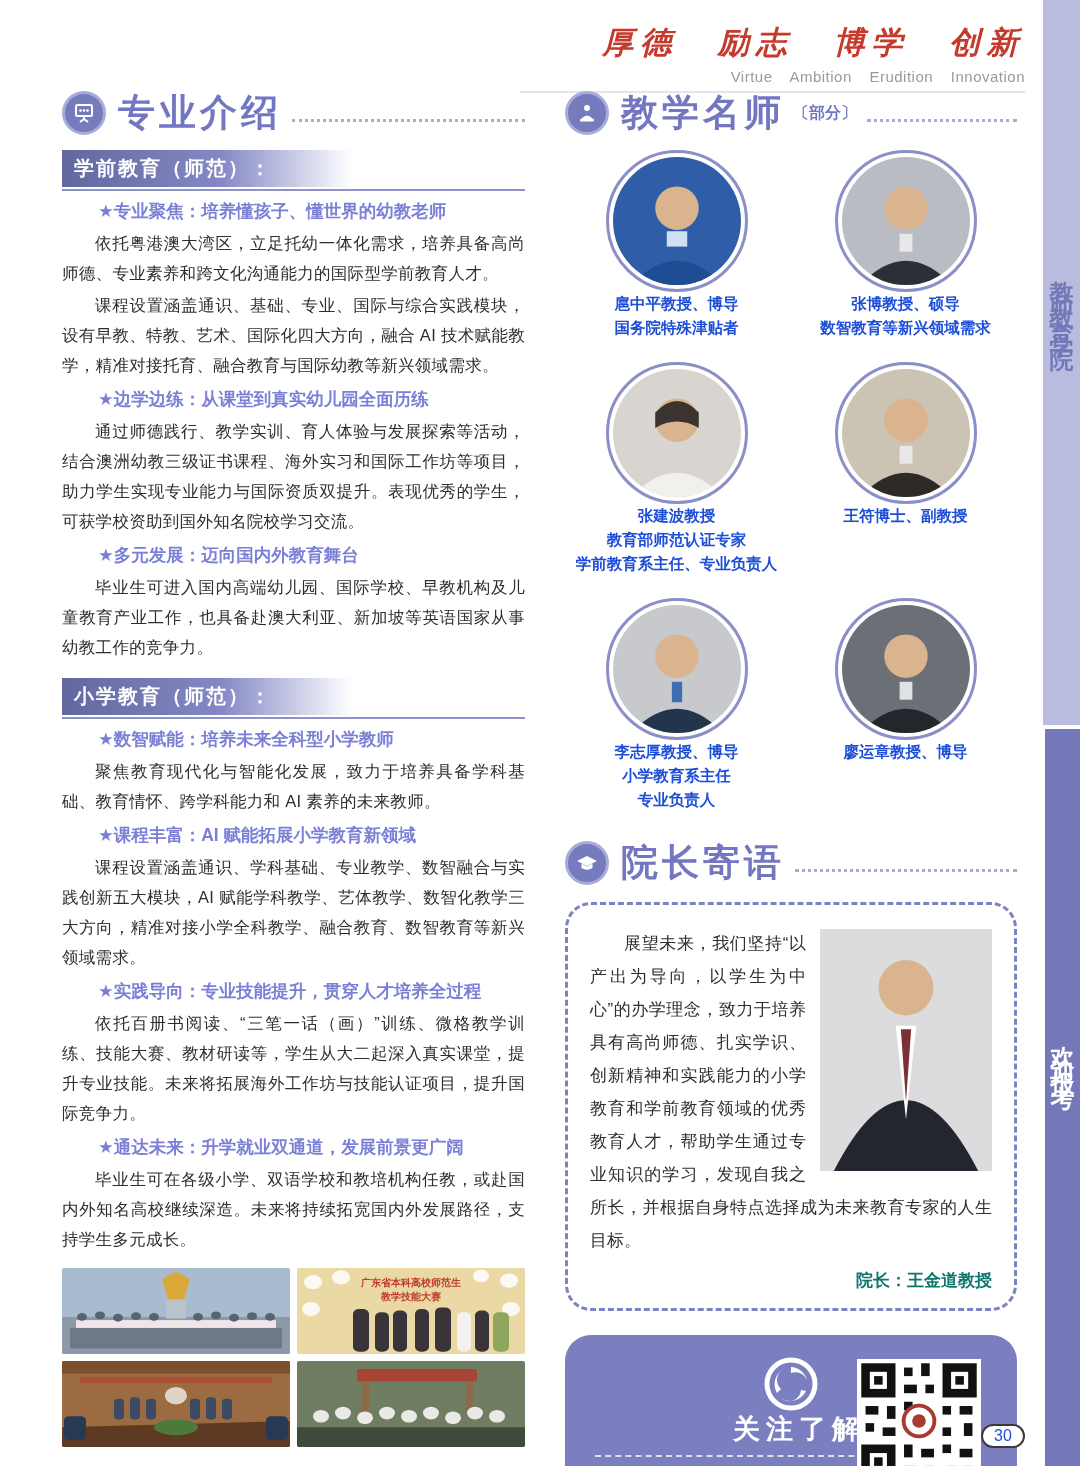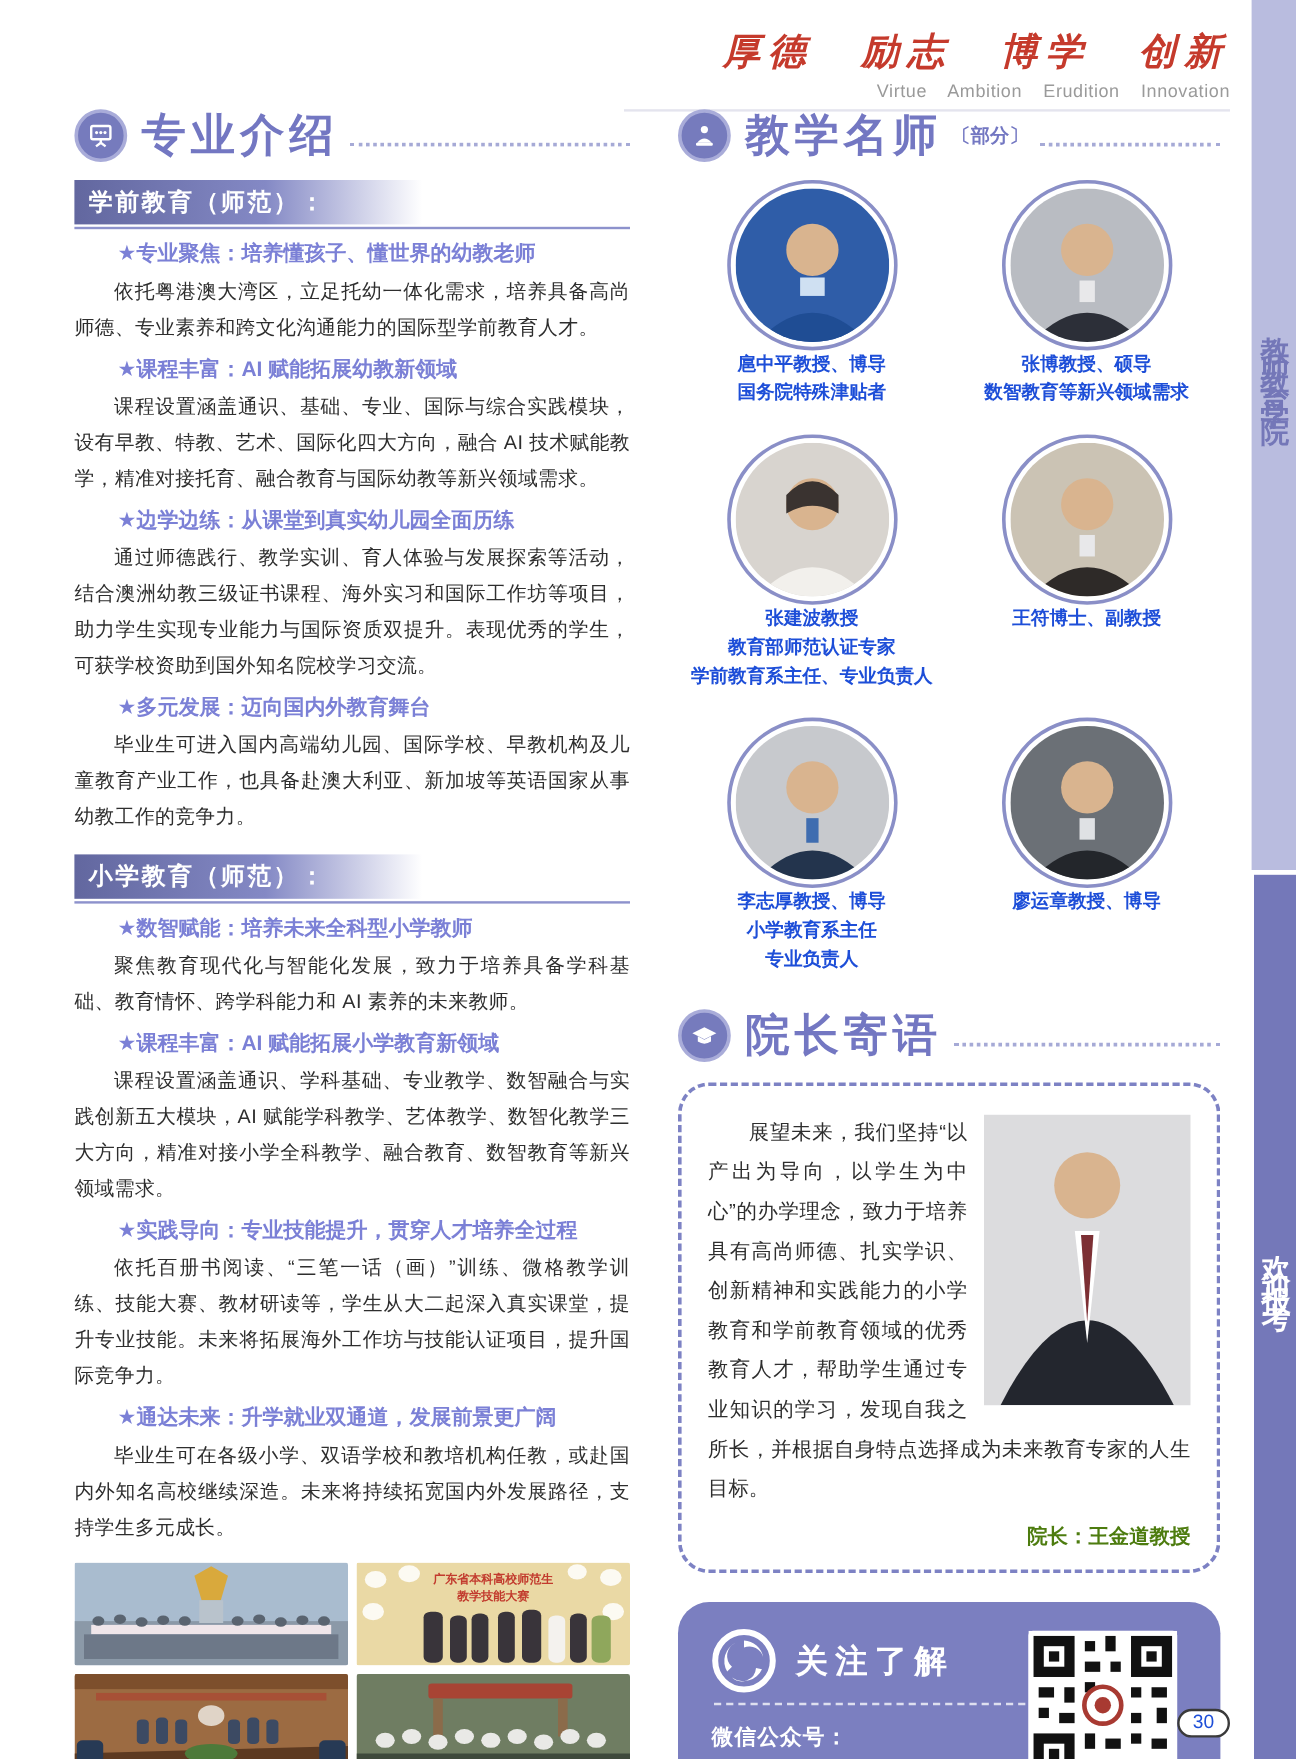--- a/index.html
+++ b/index.html
@@ -58,26 +58,26 @@
   .tport svg{width:100%;height:100%;border-radius:50%;display:block;}
   .tcap{margin-top:0;font-size:15.5px;font-weight:bold;color:#1d4ed8;line-height:24px;}
   .tcap span{display:block;}
 
   
   .dean-box{border:3px dashed #7d82c4;border-radius:26px;padding:22px 22px 16px 22px;margin-top:14px;}
   .dean-photo{float:right;width:172px;height:242px;margin:2px 0 8px 14px;background:#d8d8da;
               position:relative;overflow:hidden;}
   .dean-photo svg{position:absolute;left:0;top:0;width:100%;height:100%;}
   .dean-text{font-size:17px;line-height:33px;text-align:justify;text-indent:2em;margin:0;color:#2e2e2e;}
-  .dean-sign{text-align:right;font-weight:bold;font-size:17px;margin-top:12px;color:#4d7c0f;}
+  .dean-sign{text-align:right;font-weight:bold;font-size:17px;margin-top:12px;color:#0f766e;}
 
   
   .follow-box{position:relative;margin-top:24px;height:172px;background:#7b7fc0;border-radius:26px;
               color:#fff;box-sizing:border-box;padding:22px 28px;}
-  .follow-head{display:flex;align-items:center;}
+  .follow-head{display:flex;align-items:center;flex-direction:column;}
   .follow-logo{width:54px;height:54px;flex:0 0 auto;}
   .follow-title{font-size:27px;font-weight:bold;letter-spacing:6px;margin-left:16px;}
   .follow-dash{width:300px;border-bottom:2px dashed rgba(255,255,255,.75);margin:8px 0 10px 2px;}
   .follow-line{font-size:18px;font-weight:bold;line-height:33px;letter-spacing:1px;}
   .qr{position:absolute;right:36px;top:24px;width:124px;height:124px;background:#fff;border-radius:4px;}
   .qr svg{width:100%;height:100%;display:block;}
 
   
   .page-pill{position:absolute;left:981px;top:1424px;border:2px solid #3a3a3a;border-radius:15px;
              padding:1px 11px;font-size:16px;color:#1d4ed8;background:#fff;}
@@ -115,21 +115,20 @@
       <span class="sec-title">专业介绍</span>
       <span class="sec-dots"></span>
     </div>
 
     <div>
       <div class="prog-badge">学前教育（师范）：</div>
       <div class="prog-rule"></div>
 
       <div class="item-head">★专业聚焦：培养懂孩子、懂世界的幼教老师</div>
       <p class="item-body">依托粤港澳大湾区，立足托幼一体化需求，培养具备高尚师德、专业素养和跨文化沟通能力的国际型学前教育人才。</p>
-      <div class="item-head">★课程丰富：AI 赋能拓展幼教新领域</div>
       <p class="item-body">课程设置涵盖通识、基础、专业、国际与综合实践模块，设有早教、特教、艺术、国际化四大方向，融合 AI 技术赋能教学，精准对接托育、融合教育与国际幼教等新兴领域需求。</p>
       <div class="item-head">★边学边练：从课堂到真实幼儿园全面历练</div>
       <p class="item-body">通过师德践行、教学实训、育人体验与发展探索等活动，结合澳洲幼教三级证书课程、海外实习和国际工作坊等项目，助力学生实现专业能力与国际资质双提升。表现优秀的学生，可获学校资助到国外知名院校学习交流。</p>
       <div class="item-head">★多元发展：迈向国内外教育舞台</div>
       <p class="item-body">毕业生可进入国内高端幼儿园、国际学校、早教机构及儿童教育产业工作，也具备赴澳大利亚、新加坡等英语国家从事幼教工作的竞争力。</p>
     </div>
 
     <div style="margin-top:16px;">
       <div class="prog-badge">小学教育（师范）：</div>
       <div class="prog-rule"></div>

